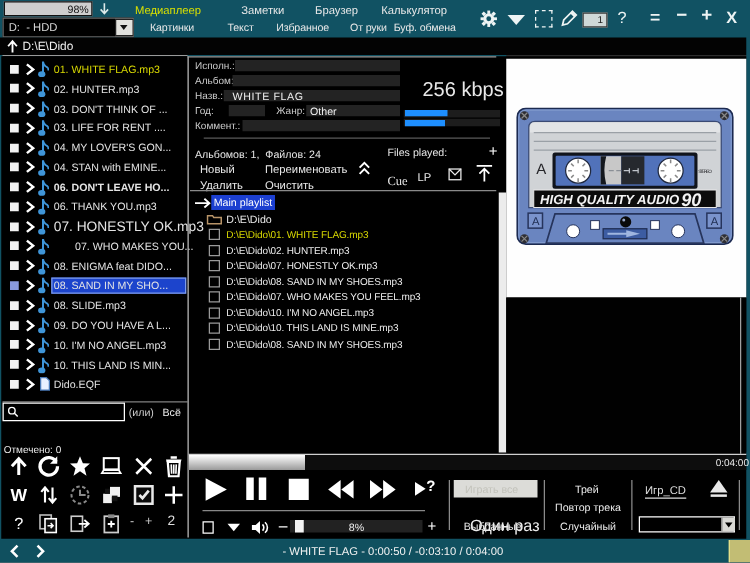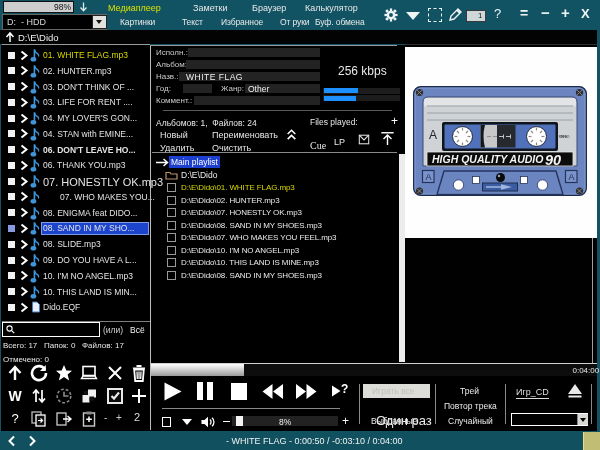--- a/index.html
+++ b/index.html
@@ -233,21 +233,20 @@
       <div class="t" style="left:43px;top:302.32px;font-size:8.5px;color:#e4e4e4;">Dido.EQF</div>
     </div>
 
   <div class="abs" style="left:2px;top:322px;width:96px;height:13px;background:#000;border:1px solid #fff;"></div>
   <svg class="abs" style="left:6px;top:325px;" width="9" height="9" viewBox="0 0 9 9">
     <circle cx="3.5" cy="3.5" r="2.6" fill="none" stroke="#fff" stroke-width="1.1"></circle>
     <line x1="5.6" y1="5.6" x2="8.2" y2="8.2" stroke="#fff" stroke-width="1.2"></line>
   </svg>
   <div class="t" style="left:103px;top:325px;font-size:8.5px;color:#d0d0d0;">(или)</div>
   <div class="t" style="left:130px;top:325px;font-size:8.5px;color:#f0f0f0;">Всё</div>
-  <div class="t" style="left:3px;top:341px;font-size:8px;color:#e8e8e8;">Всего: 17&nbsp;&nbsp; Папок: 0&nbsp;&nbsp; Файлов: 17</div>
   <div class="t" style="left:3px;top:355px;font-size:8px;color:#e8e8e8;">Отмечено: 0</div>
 
   <div id="icongrid">
       <div class="abs" style="left:6px;top:364px;width:18px;height:18px;"><svg width="18" height="18" viewBox="0 0 18 18">
           <path d="M9 16 L9 4 M3.5 9 L9 3 L14.5 9" stroke="#fff" stroke-width="2.4" fill="none"></path>
         </svg></div>
       <div class="abs" style="left:30px;top:364px;width:18px;height:18px;"><svg width="18" height="18" viewBox="0 0 18 18">
           <path d="M15 5.5 A7 7 0 1 0 16 9" stroke="#fff" stroke-width="2.6" fill="none"></path>
           <path d="M15.8 1 L15.8 7 L10 7" fill="#fff"></path>
         </svg></div>
@@ -326,21 +325,21 @@
   <div class="abs" style="left:179px;top:71.5px;width:141px;height:9px;background:#232323;"></div>
   <div class="t" style="left:186px;top:72px;font-size:8.5px;color:#f2f2f2;letter-spacing:0.5px;">WHITE FLAG</div>
   <div class="t" style="left:156px;top:84px;font-size:8px;color:#cccccc;">Год:</div>
   <div class="abs" style="left:183px;top:83.5px;width:29px;height:9px;background:#232323;"></div>
   <div class="t" style="left:221px;top:84px;font-size:8px;color:#cccccc;">Жанр:</div>
   <div class="abs" style="left:245px;top:83.5px;width:75px;height:9px;background:#232323;"></div>
   <div class="t" style="left:248px;top:84px;font-size:8.5px;color:#f2f2f2;">Other</div>
   <div class="t" style="left:156px;top:96px;font-size:8px;color:#cccccc;">Коммент.:</div>
   <div class="abs" style="left:194px;top:95.5px;width:126px;height:9px;background:#232323;"></div>
 
-  <div class="t" style="left:338px;top:64px;font-size:12px;color:#e8e8e8;">256 kbps</div>
+  <div class="t" style="left:338px;top:64px;font-size:16px;color:#e8e8e8;">256 kbps</div>
 
   <div class="abs" style="left:323px;top:87.5px;width:77px;height:6px;background:#1d1d1d;"></div>
   <div class="abs" style="left:324px;top:88px;width:34px;height:5px;background:#1e8fff;"></div>
   <div class="abs" style="left:323px;top:95px;width:77px;height:6px;background:#1d1d1d;"></div>
   <div class="abs" style="left:324px;top:95.5px;width:32px;height:5px;background:#1e8fff;"></div>
 
   <div class="abs" style="left:163px;top:110px;width:229px;height:1px;background:#5a5a5a;"></div>
 
   <div class="t" style="left:156px;top:117.5px;font-size:8.5px;color:#e8e8e8;">Альбомов: 1,&nbsp;&nbsp;Файлов: 24</div>
   <div class="t" style="left:310px;top:116.5px;font-size:8.5px;color:#e8e8e8;">Files played:</div>

